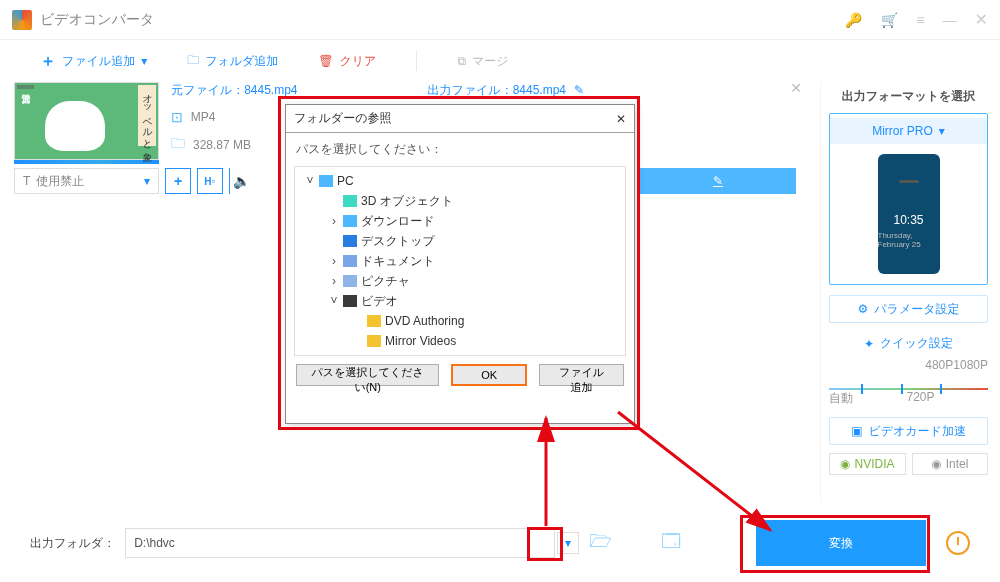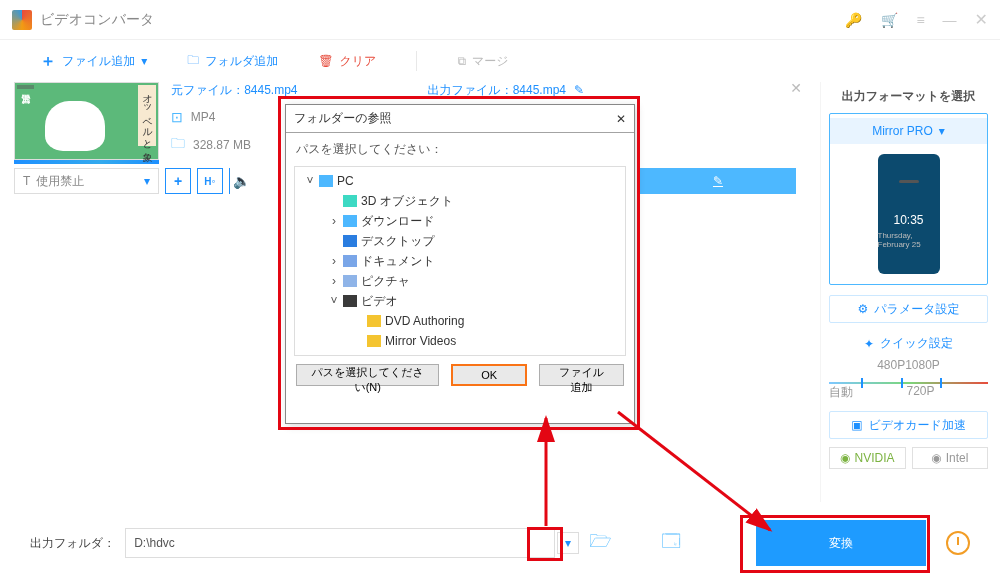--- a/index.html
+++ b/index.html
@@ -38,21 +38,21 @@
 .blue-chip{position:absolute;left:640px;top:86px;width:156px;height:26px;background:#4db8ff;display:flex;align-items:center;justify-content:center;color:#fff}
 .right-panel{width:180px;padding:0 12px 0 8px;border-left:1px solid #f4f4f4}
 .rp-title{text-align:center;font-weight:bold;color:#555;margin:6px 0 8px}
 .device-box{border:1px solid #4db8ff;border-radius:2px;padding:4px 0 10px}
 .device-hdr{background:#e8f4ff;color:#1e90ff;display:flex;align-items:center;justify-content:center;height:26px;gap:6px}
 .phone{margin:10px auto 0;width:62px;height:120px;background:#0c4a6e;border-radius:6px;display:flex;flex-direction:column;align-items:center;justify-content:center;color:#fff;font-size:13px}
 .phone-top{width:20px;height:3px;background:#555;border-radius:2px;margin-bottom:30px}
 .rp-card{border:1px solid #cce8ff;border-radius:2px;margin-top:10px;height:28px;display:flex;align-items:center;justify-content:center;gap:6px;color:#1e90ff;background:#fff}
 .rp-section{margin-top:12px}
 .rp-section .hdr{color:#1e90ff;display:flex;align-items:center;gap:6px;justify-content:center;margin-bottom:6px}
-.quality-labels{display:flex;justify-content:center;color:#999;font-size:11px;margin-bottom:10px}
+.quality-labels{display:flex;justify-content:flex-end;color:#999;font-size:11px;margin-bottom:16px}
 .quality-bar{height:2px;background:linear-gradient(90deg,#7ec8ff,#7bd67b,#e74c3c);position:relative}
 .quality-tick{position:absolute;top:-4px;width:2px;height:10px;background:#1e90ff}
 .quality-under{display:flex;justify-content:space-between;color:#999;font-size:11px;}
 .hw-badges{display:flex;gap:6px;margin-top:8px}
 .hw-badge{flex:1;height:22px;border:1px solid #e0e0e0;display:flex;align-items:center;justify-content:center;gap:4px;font-size:10px;color:#999}
 .nv{color:#7cb342}
 .footer{position:absolute;bottom:16px;left:0;right:0;display:flex;align-items:center;padding:0 30px;gap:10px}
 .foot-label{color:#444}
 .path-input{flex:1;max-width:430px;height:30px;border:1px solid #ddd;padding:0 8px;display:flex;align-items:center;color:#555;background:#fff}
 .foot-ico{color:#4db8ff;font-size:18px;cursor:pointer}

